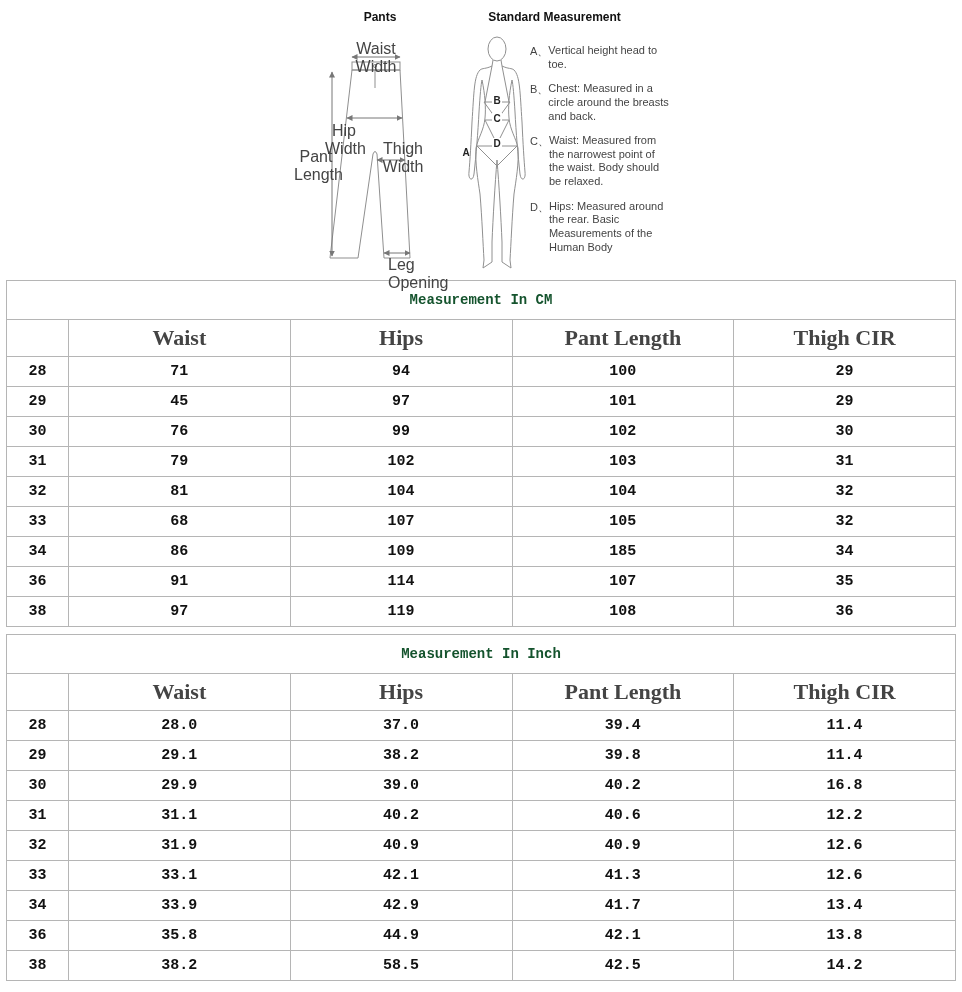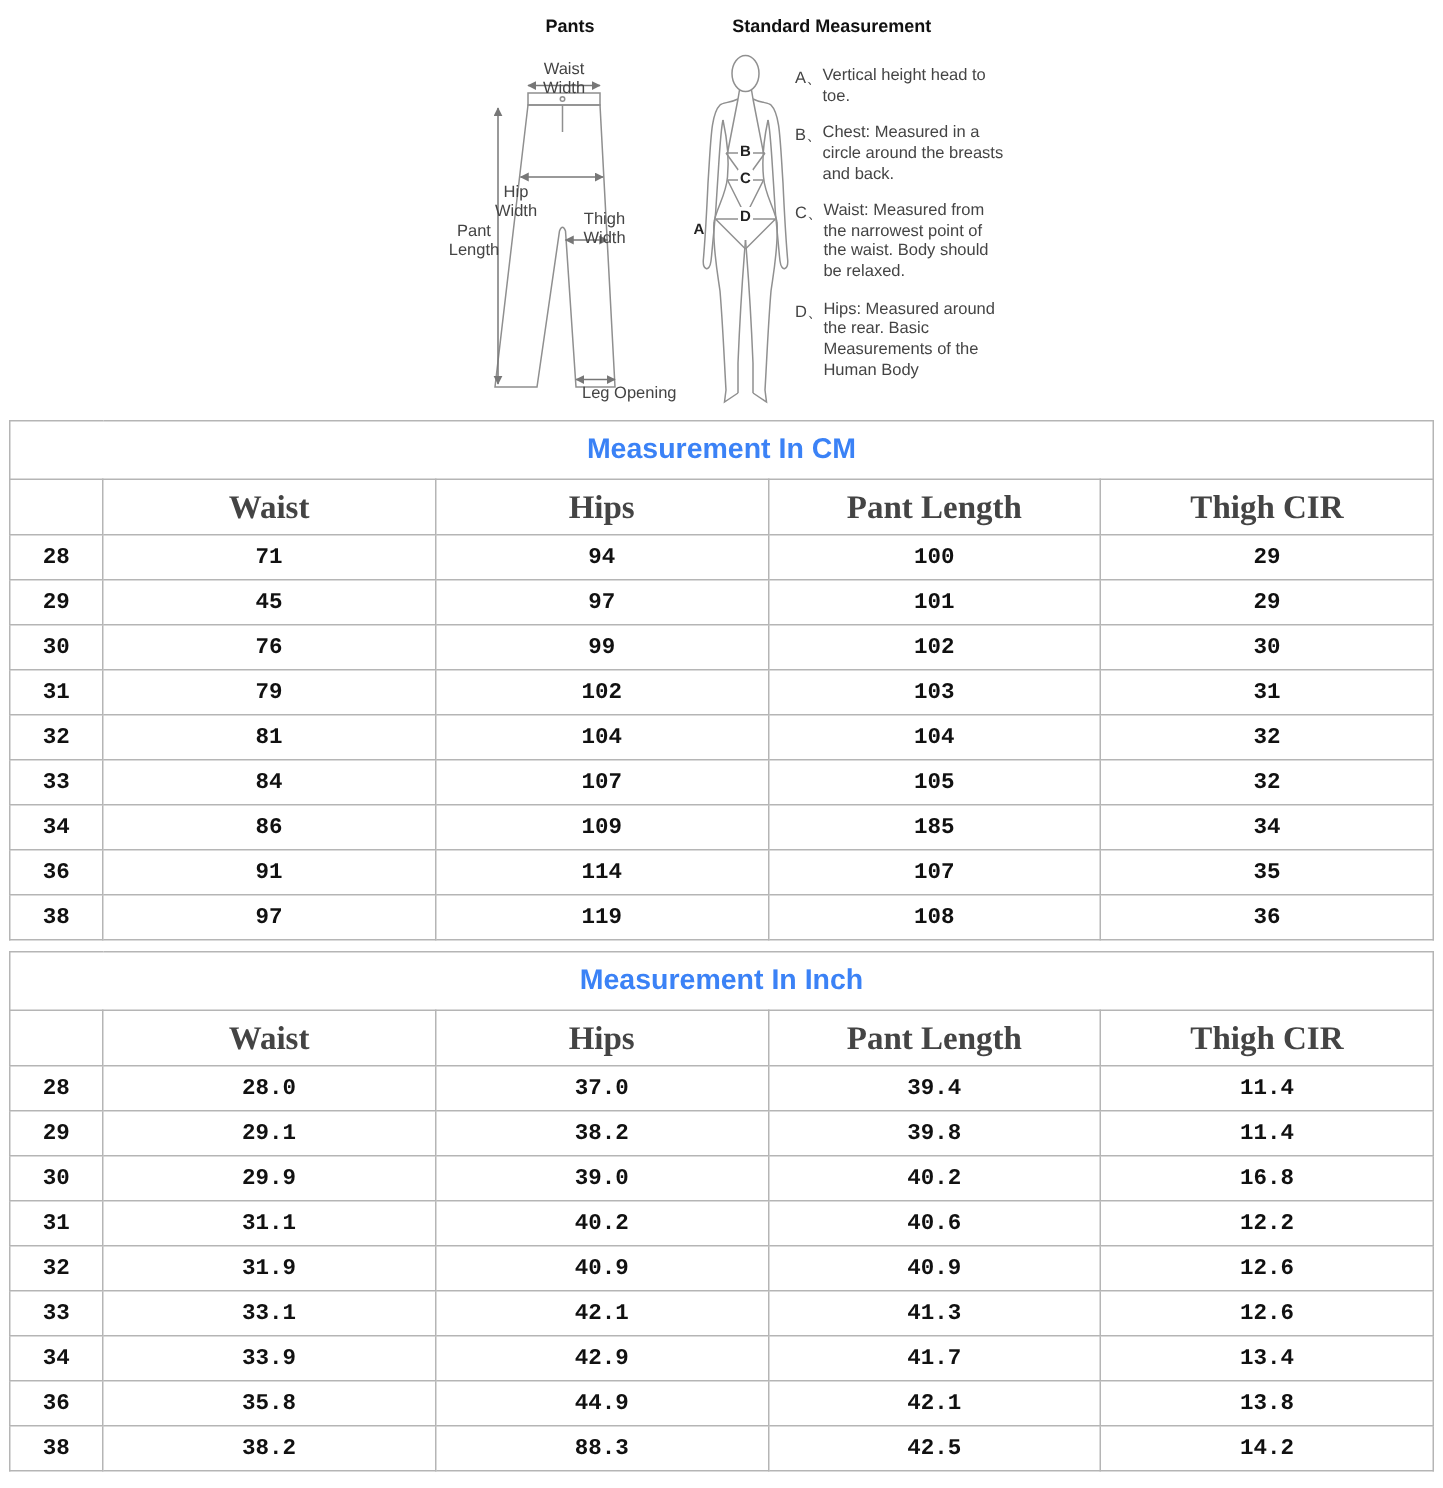--- a/index.html
+++ b/index.html
@@ -18,21 +18,21 @@
     font-size: 12px;
     font-weight: bold;
     color: #111;
     text-align: center;
   }
   .pants-title { left: 330px; top: 10px; width: 100px; }
   .std-title   { left: 452px; top: 10px; width: 205px; }
 
   .d-label {
     position: absolute;
-    font-size: 11px;
+    font-size: 16px;
     color: #444;
     text-align: center;
     line-height: 1.15;
   }
   .lbl-waist  { left: 351px; top: 40px;  width: 50px; }
   .lbl-hip    { left: 325px; top: 122px; width: 38px; }
   .lbl-thigh  { left: 380px; top: 140px; width: 46px; }
   .lbl-length { left: 294px; top: 148px; width: 44px; }
   .lbl-leg    { left: 376px; top: 256px; width: 70px; text-align: left; margin-left: 12px; }
 
@@ -58,24 +58,24 @@
     table-layout: fixed;
   }
   .m-table col.c-size { width: 62px; }
   .m-table th, .m-table td {
     border: 1px solid #b5b5b5;
     text-align: center;
     vertical-align: middle;
     background: #fff;
   }
   .m-table .title-cell {
-    font-family: Liberation Sans, sans-serif;
-    font-size: 19px;
+    font-family: Liberation Mono, monospace;
+    font-size: 14px;
     font-weight: bold;
-    color: #3b82f6;
+    color: #14532d;
     height: 39px;
   }
   .m-table tr.cols th {
     font-family: "Liberation Serif", serif;
     font-size: 22px;
     font-weight: bold;
     color: #444;
     height: 37px;
   }
   .m-table tbody td {
@@ -227,21 +227,21 @@
         </tr>
         <tr>
           <td>32</td>
           <td>81</td>
           <td>104</td>
           <td>104</td>
           <td>32</td>
         </tr>
         <tr>
           <td>33</td>
-          <td>84</td>
+          <td>68</td>
           <td>107</td>
           <td>105</td>
           <td>32</td>
         </tr>
         <tr>
           <td>34</td>
           <td>86</td>
           <td>109</td>
           <td>185</td>
           <td>34</td>
@@ -336,20 +336,20 @@
         <tr>
           <td>36</td>
           <td>35.8</td>
           <td>44.9</td>
           <td>42.1</td>
           <td>13.8</td>
         </tr>
         <tr>
           <td>38</td>
           <td>38.2</td>
-          <td>88.3</td>
+          <td>58.5</td>
           <td>42.5</td>
           <td>14.2</td>
         </tr>
       </tbody>
   </table>
 
 </div>
 
 </body></html>

